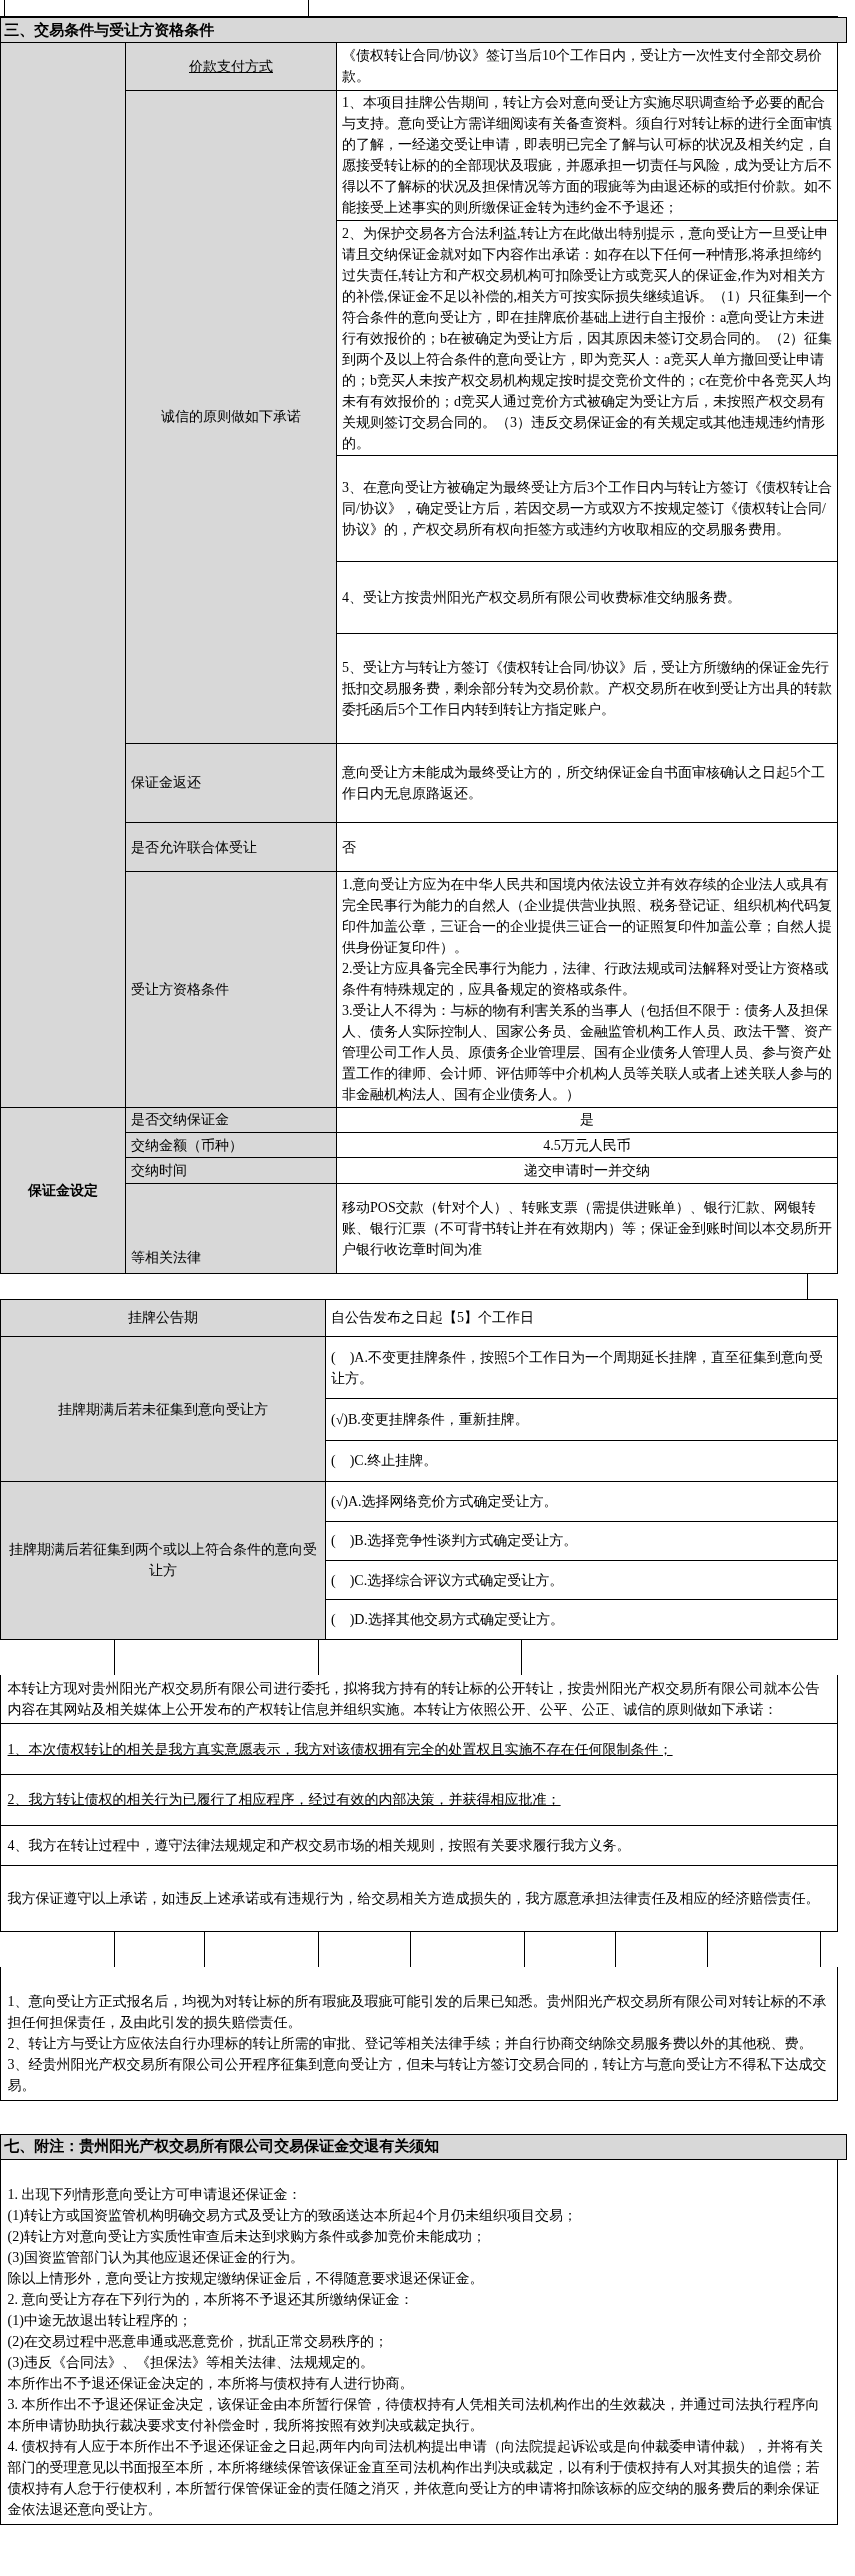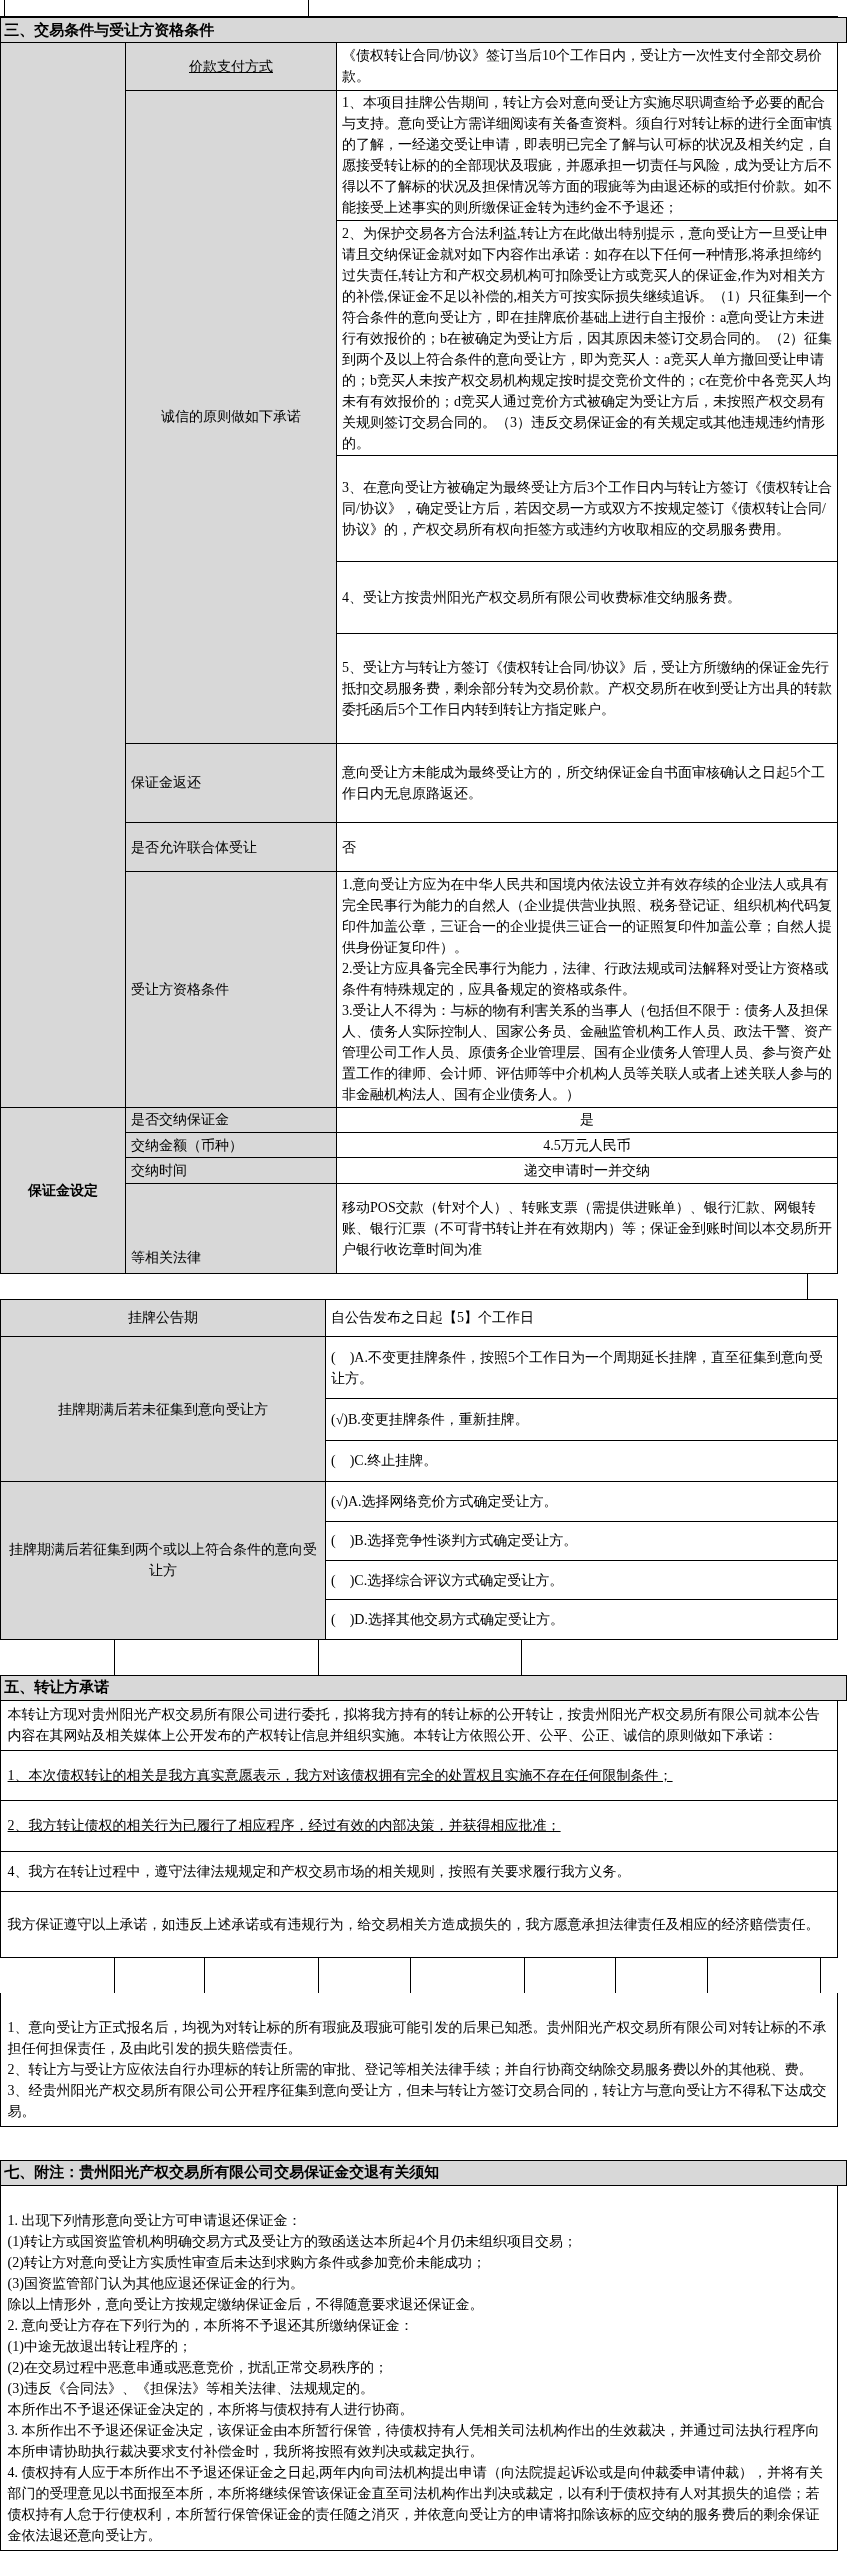--- a/index.html
+++ b/index.html
@@ -141,21 +141,20 @@
         </tr>
   </tbody>
     </table>
 
   <div class="spacer sp42">
     <span class="vline" style="left:114px;"></span>
     <span class="vline" style="left:318px;"></span>
     <span class="vline" style="left:521px;"></span>
   </div>
 
-  <div class="bar block">五、转让方承诺</div>
   <table class="t">
     <tbody>
         <tr>
           <td class="full top">本转让方现对贵州阳光产权交易所有限公司进行委托，拟将我方持有的转让标的公开转让，按贵州阳光产权交易所有限公司就本公告内容在其网站及相关媒体上公开发布的产权转让信息并组织实施。本转让方依照公开、公平、公正、诚信的原则做如下承诺：</td>
         </tr>
     <tr>
           <td class="full h58">1、本次债权转让的相关是我方真实意愿表示，我方对该债权拥有完全的处置权且实施不存在任何限制条件；</td>
         </tr>
     <tr>
           <td class="full h58">2、我方转让债权的相关行为已履行了相应程序，经过有效的内部决策，并获得相应批准；</td>

